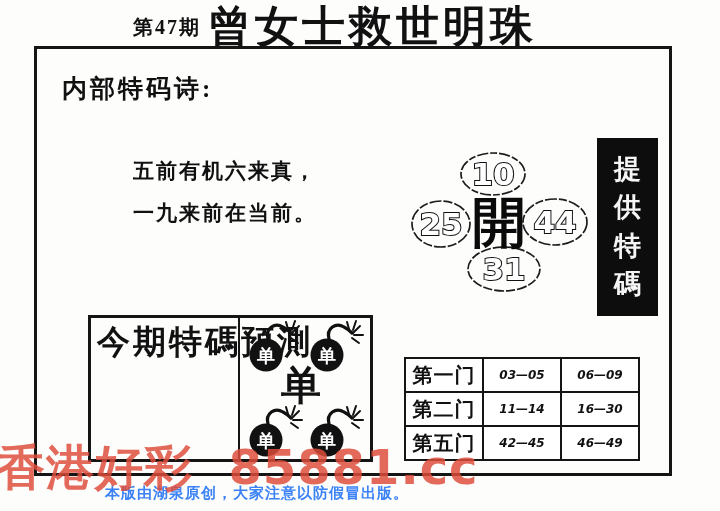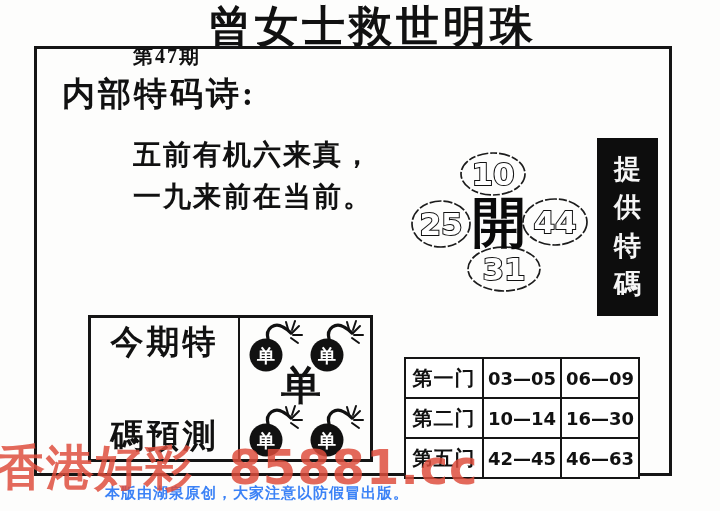--- a/index.html
+++ b/index.html
@@ -8,42 +8,42 @@
     position: relative;
     width: 720px; height: 511px;
     background: #fdfdfc;
     overflow: hidden;
     font-family: "Liberation Serif", "DejaVu Serif", serif;
     color: #111;
   }
   
   .issue-label {
     position: absolute; left: 133px; top: 14px;
-    font-size: 20px; font-weight: bold; letter-spacing: 2px; margin-top: 29px;
+    font-size: 20px; font-weight: bold; letter-spacing: 2px;
   }
   .main-title {
     position: absolute; left: 208px; top: -2px;
     font-size: 43px; font-weight: bold; letter-spacing: 4px;
     white-space: nowrap;
   }
   
   .main-frame {
     position: absolute; left: 34px; top: 46px;
     width: 638px; height: 430px;
     border: 3px solid #151515;
     background: transparent;
   }
   
   .poem-heading {
     position: absolute; left: 62px; top: 72px;
-    font-size: 33px; font-weight: bold; letter-spacing: 3px;
+    font-size: 25px; font-weight: bold; letter-spacing: 3px;
   }
   .poem-lines {
-    position: absolute; left: 133px; top: 134px;
-    font-size: 28px; font-weight: bold; letter-spacing: 2px;
+    position: absolute; left: 133px; top: 150px;
+    font-size: 21px; font-weight: bold; letter-spacing: 2px;
     line-height: 42px; white-space: nowrap;
   }
   
   .cluster-svg {
     position: absolute; left: 403px; top: 144px;
     width: 198px; height: 158px;
   }
   .cluster-svg text {
     font-family: "DejaVu Sans", "Liberation Sans", sans-serif;
   }
@@ -62,21 +62,21 @@
   
   .predict-box {
     position: absolute; left: 88px; top: 315px;
     width: 285px; height: 147px;
     border: 3px solid #151515;
     display: flex;
   }
   .predict-left {
     width: 149px; height: 100%;
     border-right: 2px solid #151515;
-    display: flex; flex-direction: column;
+    display: flex; flex-direction: row;
     justify-content: space-between;
     padding: 8px 6px 6px 6px;
   }
   .predict-left .predict-line {
     font-size: 33px; font-weight: bold; letter-spacing: 3px;
     text-align: center; line-height: 1; white-space: nowrap;
   }
   .predict-right { position: relative; flex: 1; }
   .bomb { position: absolute; width: 62px; height: 56px; }
   .bomb-1 { left: 2px;  top: 0px; }
@@ -87,31 +87,32 @@
     position: absolute; left: 36px; top: 48px; width: 50px;
     font-size: 40px; font-weight: bold; text-align: center; line-height: 1;
   }
   
   .gates-table {
     position: absolute; left: 404px; top: 357px;
     border-collapse: collapse;
   }
   .gates-table td {
     border: 2px solid #151515;
-    height: 40px; text-align: center; vertical-align: middle;
+    height: 34px; text-align: center; vertical-align: middle;
     background: #fff;
   }
   .gates-table td.gate-name {
     width: 78px; font-size: 20px; font-weight: bold; letter-spacing: 1px;
   }
   .gates-table td.gate-range {
     width: 78px;
     font-family: "DejaVu Sans", "Liberation Sans", sans-serif;
-    font-size: 18px; font-weight: bold; letter-spacing: 0px;
+    font-size: 12px; font-weight: bold; letter-spacing: 0px;
     white-space: nowrap;
+    font-style: italic;
   }
   
   .footer-note {
     position: absolute; left: 105px; top: 484px;
     font-size: 15px; font-weight: bold; color: #3b82f6; letter-spacing: 1px;
     white-space: nowrap;
   }
   
   .watermark {
     position: absolute; left: -3px; top: 436px;
@@ -223,27 +224,27 @@
 
   <table class="gates-table">
     <tbody>
       <tr>
         <td class="gate-name">第一门</td>
         <td class="gate-range">03—05</td>
         <td class="gate-range">06—09</td>
       </tr>
       <tr>
         <td class="gate-name">第二门</td>
-        <td class="gate-range">10—14</td>
+        <td class="gate-range">11—14</td>
         <td class="gate-range">16—30</td>
       </tr>
       <tr>
         <td class="gate-name">第五门</td>
         <td class="gate-range">42—45</td>
-        <td class="gate-range">46—63</td>
+        <td class="gate-range">46—49</td>
       </tr>
     </tbody>
   </table>
 
   <div class="footer-note">本版由湖泉原创，大家注意以防假冒出版。</div>
 
   <div class="watermark">香港好彩  85881.cc</div>
 
 </div>
 

